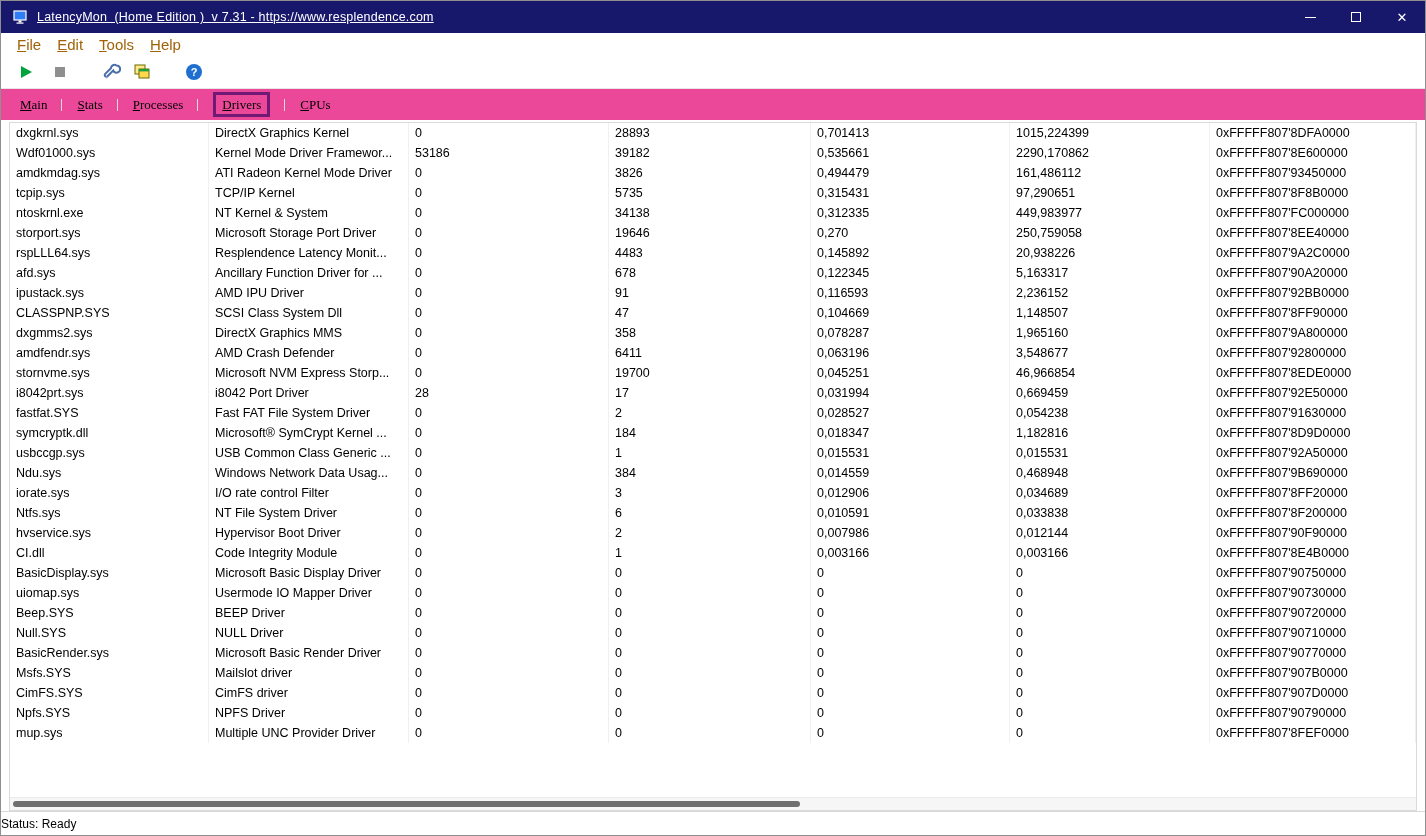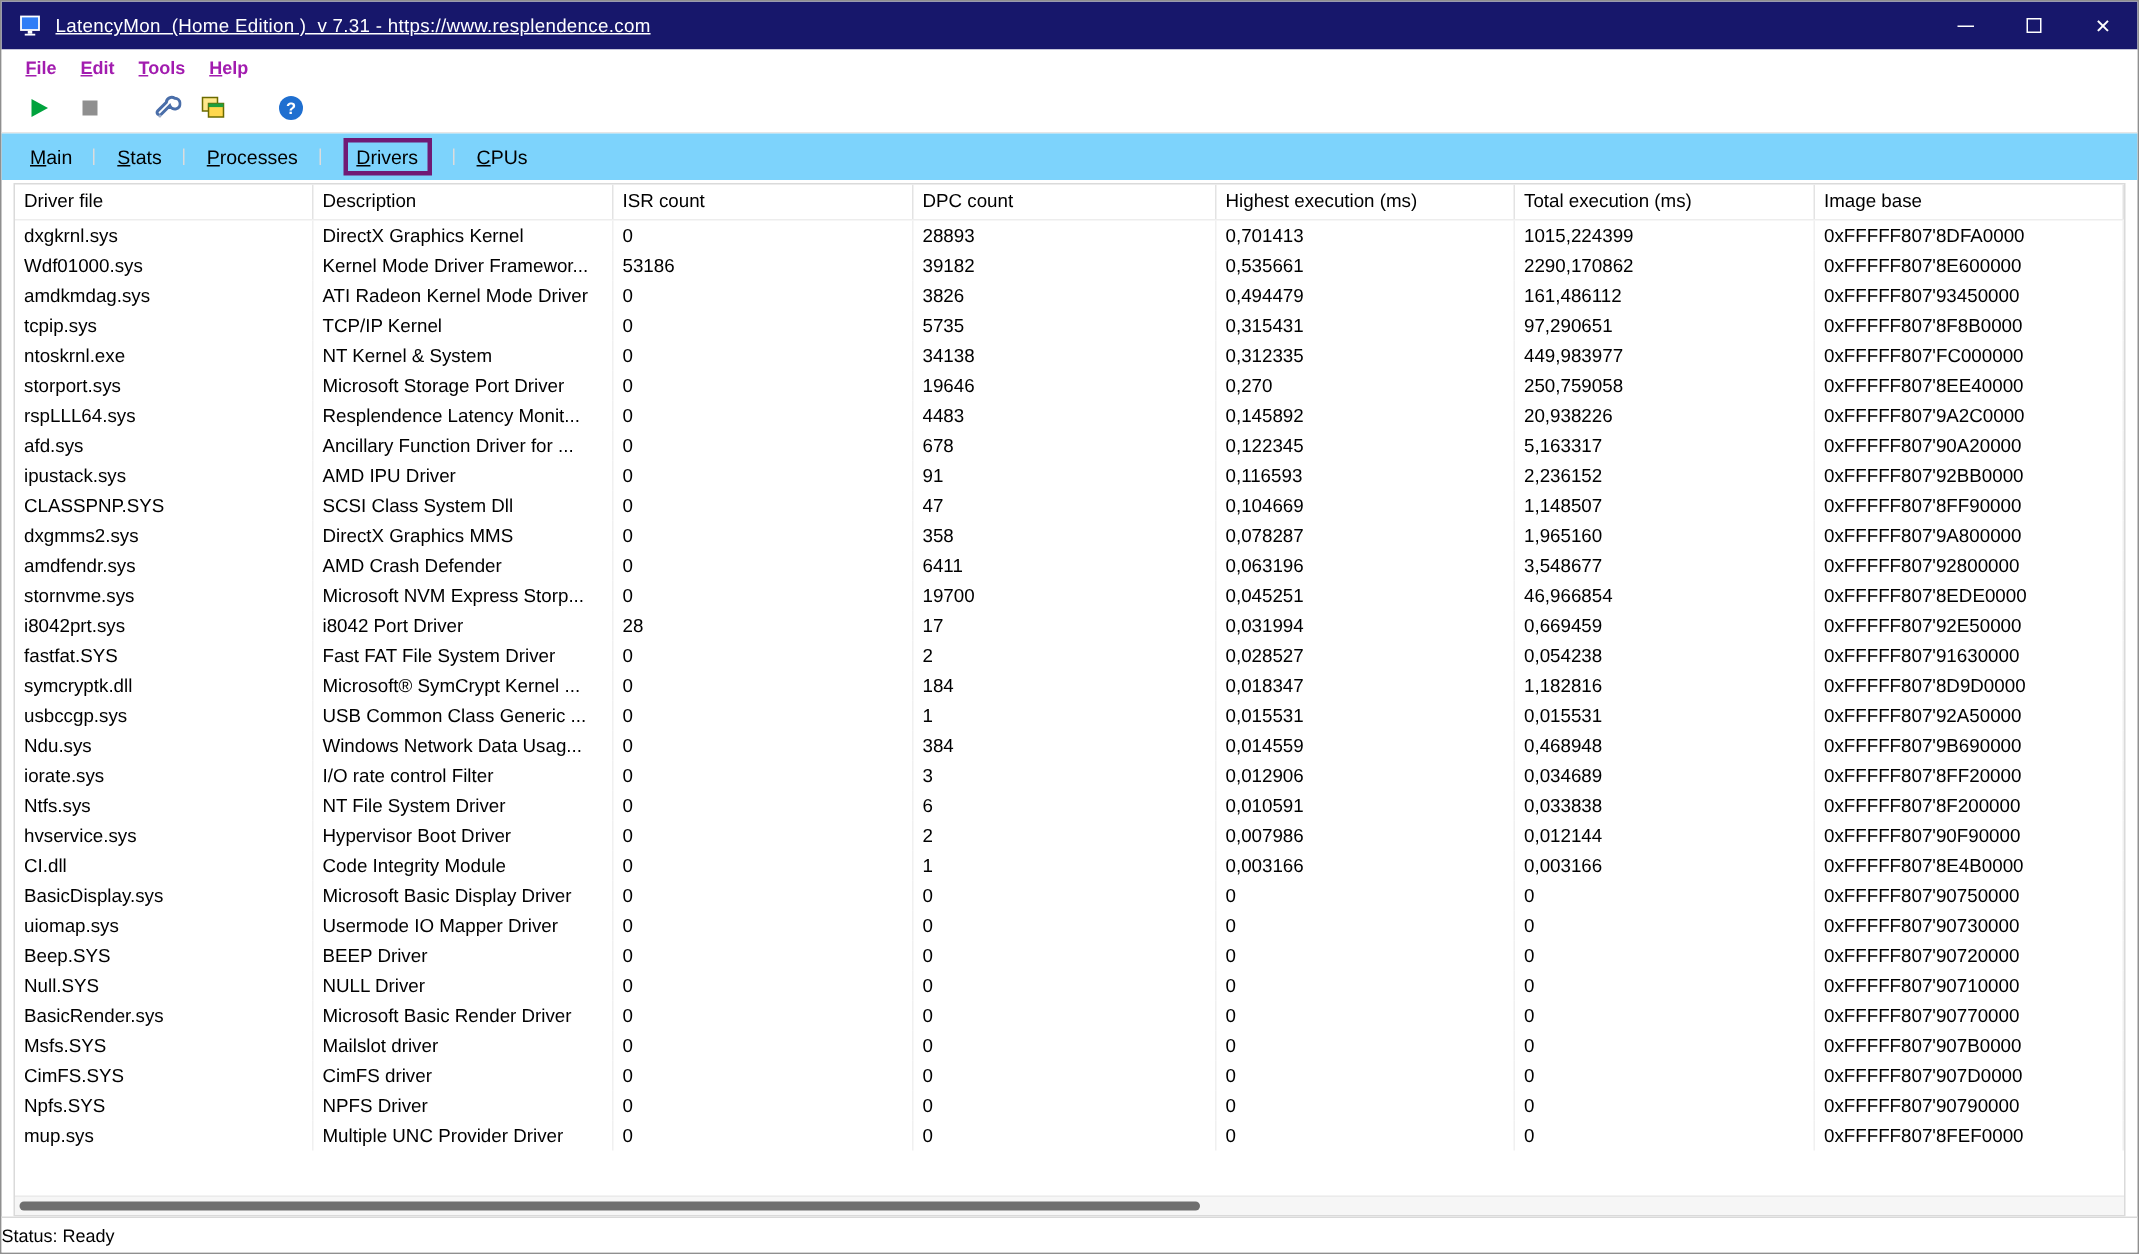--- a/index.html
+++ b/index.html
@@ -14,34 +14,34 @@
   .title-text { white-space:pre; letter-spacing:.2px;text-decoration:underline; }
   .win-controls { margin-left:auto; display:flex; height:100%; }
   .win-btn { width:46px; height:100%; display:flex; align-items:center; justify-content:center;
              color:#fff; background:transparent; border:none; cursor:default; }
   .glyph-min { width:11px; border-top:1px solid #fff; display:inline-block; }
   .glyph-max { width:10px; height:10px; border:1px solid #fff; display:inline-block; }
   .glyph-close { font-size:13px; line-height:1; }
 
   
   .menubar { height:23px; flex:0 0 23px; display:flex; align-items:center; padding-left:8px;
-             font-size:12px; color:#a21caf; background:#fff;font-weight:bold; }
+             font-size:15px; color:#a16207; background:#fff; }
   .menu-item { padding:2px 8px; cursor:default; }
   .menu-item u { text-decoration:underline; }
 
   
   .toolbar { height:33px; flex:0 0 33px; display:flex; align-items:center; padding-left:12px;
              border-bottom:1px solid #e6e6e6; background:#fff; }
   .tb-btn { width:26px; height:26px; display:flex; align-items:center; justify-content:center;
             background:transparent; border:none; margin-right:8px; }
   .tb-btn.grp { margin-left:18px; margin-right:4px; }
 
   
   .tabbar { height:31px; flex:0 0 31px; display:flex; align-items:center; padding-left:4px;
-            font-size:13px; background:#7dd3fc; }
+            font-size:13px; background:#ec4899;font-family:Liberation Serif, serif; }
   .tab { padding:5px 15px; position:relative; cursor:default; color:#000; }
   .tab:not(:last-child)::after { content:''; position:absolute; right:0; top:7px; bottom:7px;
             width:1px; background:#dcdcdc; }
   .tab.active .tab-label { border:3px solid #701a75; padding:2px 6px; }
   .tab u { text-decoration:underline; }
 
   
   .listview { flex:1; margin:2px 8px 0 8px; border:1px solid #dadada; position:relative;
               background:#fff; overflow:hidden; font-size:12.5px; }
   .lv-header { display:flex; height:24px; line-height:23px; border-bottom:1px solid #ededed; color:#000; }
@@ -128,29 +128,20 @@
 
   <div class="tabbar">
     <span class="tab"><span class="tab-label accel"><u>M</u>ain</span></span>
     <span class="tab"><span class="tab-label accel"><u>S</u>tats</span></span>
     <span class="tab"><span class="tab-label accel"><u>P</u>rocesses</span></span>
     <span class="tab active"><span class="tab-label accel"><u>D</u>rivers</span></span>
     <span class="tab"><span class="tab-label accel"><u>C</u>PUs</span></span>
   </div>
 
   <div class="listview">
-    <div class="lv-header">
-        <div class="cell c0">Driver file</div>
-        <div class="cell c1">Description</div>
-        <div class="cell c2">ISR count</div>
-        <div class="cell c3">DPC count</div>
-        <div class="cell c4">Highest execution (ms)</div>
-        <div class="cell c5">Total execution (ms)</div>
-        <div class="cell c6">Image base</div>
-      </div>
     <div class="lv-body">
         <div class="lv-row">
           <div class="cell c0">dxgkrnl.sys</div>
           <div class="cell c1">DirectX Graphics Kernel</div>
           <div class="cell c2">0</div>
           <div class="cell c3">28893</div>
           <div class="cell c4">0,701413</div>
           <div class="cell c5">1015,224399</div>
           <div class="cell c6">0xFFFFF807'8DFA0000</div>
         </div>

